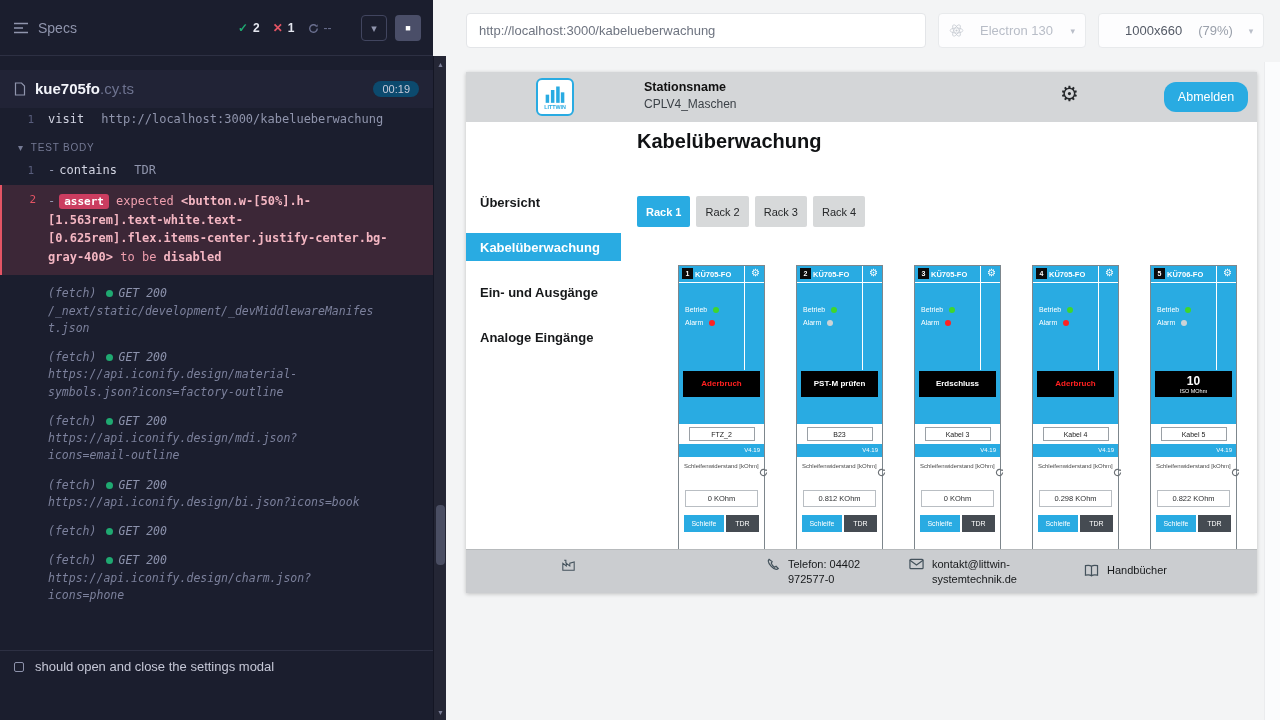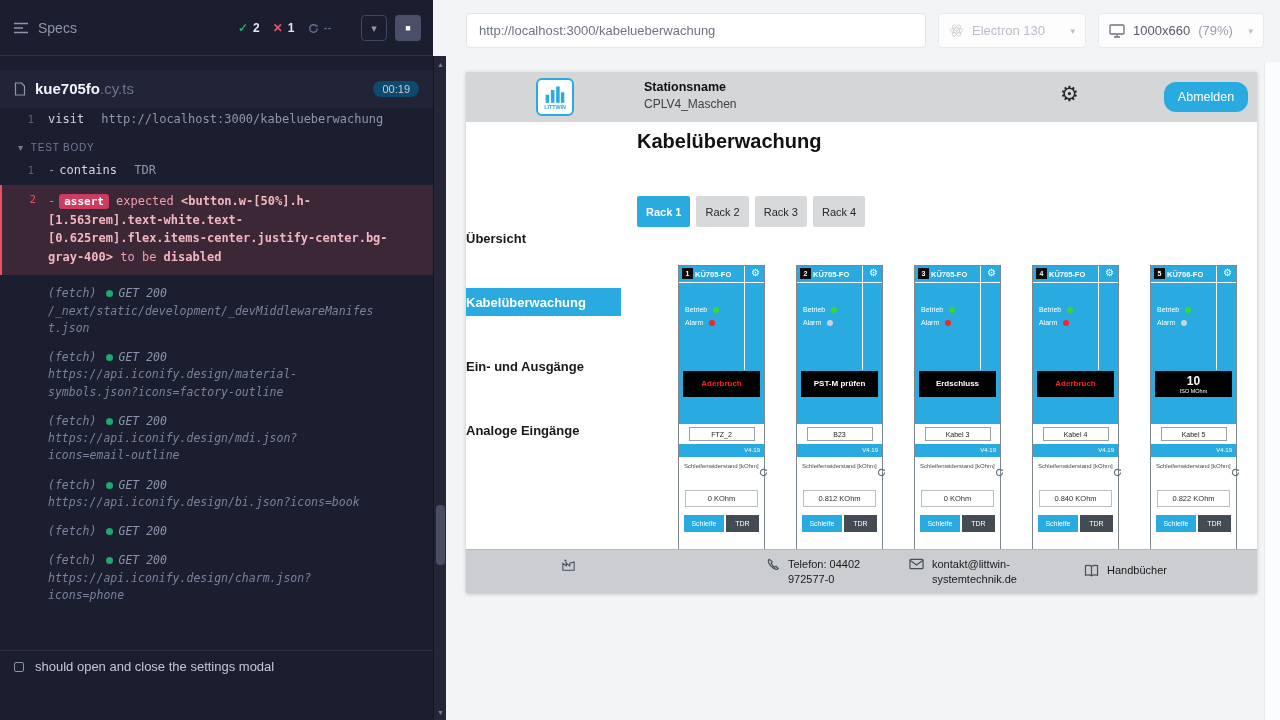--- a/index.html
+++ b/index.html
@@ -73,21 +73,21 @@
   .vs-up { top:0; } .vs-down { bottom:0; }
   .vs-thumb { position:absolute; left:2px; top:449px; width:9px; height:60px;
               background:#4a4e63; border-radius:4px; cursor:grab; }
 
   
   .stage { position:absolute; left:446px; top:0; width:834px; height:720px; background:#f3f4f5; }
   .url-input { position:absolute; left:20px; top:13px; width:460px; height:35px; background:#fff;
                border:1px solid #e3e5e8; border-radius:4px; padding:0 12px; font-size:13px;
                color:#6e7480; font-family:"Liberation Sans",sans-serif; outline:none; }
   .select-box { position:absolute; top:13px; height:35px; background:#fdfdfe; border:1px solid #e8eaec;
-                border-radius:4px; display:flex; align-items:center; padding:0 10px; gap:8px;
+                border-radius:4px; display:flex; align-items:center; padding:0 10px; gap:16px;
                 font-size:13px; cursor:pointer; }
   .browser-box { left:492px; width:148px; color:#b8bdc7; }
   .viewport-box { left:652px; width:166px; color:#545a66; }
   .vp-zoom { color:#9aa0ab; }
   .sel-caret { margin-left:auto; color:#b9bec8; font-size:9px; }
   .stage-scroll { position:absolute; left:818px; top:62px; width:16px; bottom:0;
                   background:#fbfcfd; border-left:1px solid #ebecee; }
 
   
   .aut { position:absolute; left:20px; top:72px; width:791px; height:521px; background:#fff;
@@ -97,22 +97,22 @@
           border:2px solid #29abe2; border-radius:6px; display:flex; flex-direction:column;
           align-items:center; justify-content:center; }
   .station { position:absolute; left:178px; top:8px; }
   .station-label { font-size:12.5px; font-weight:bold; color:#111; }
   .station-value { font-size:12px; color:#3c4248; margin-top:3px; }
   .gear-btn { position:absolute; left:594px; top:11px; font-size:21px; color:#26292c; cursor:pointer; line-height:1; }
   .logout-btn { position:absolute; right:9px; top:10px; width:84px; height:30px; background:#29abe2;
                 color:#fff; font-size:12.5px; border:none; border-radius:12px; cursor:pointer; }
 
   .app-nav { position:absolute; left:0; top:50px; width:155px; bottom:44px; background:#fff; padding-top:66px; }
-  .nav-item { height:28px; display:flex; align-items:center; margin-bottom:17px;
-              font-size:13px; font-weight:bold; color:#16181a; cursor:pointer;margin-top:36px; }
+  .nav-item { height:28px; display:flex; align-items:center; padding-left:14px; margin-bottom:17px;
+              font-size:13px; font-weight:bold; color:#16181a; cursor:pointer; }
   .nav-item.active { background:#29abe2; color:#fff; }
 
   .app-main { position:absolute; left:155px; top:50px; right:0; bottom:44px; overflow:hidden; }
   .page-title { position:absolute; left:16px; top:8px; font-size:20px; font-weight:600; color:#101214; }
   .tabs { position:absolute; left:16px; top:74px; display:flex; gap:6px; }
   .tab { height:31px; padding:0 9px; display:flex; align-items:center; font-size:11px;
          background:#d7d9da; color:#26282a; border-radius:2px; cursor:pointer; }
   .tab.active { background:#29abe2; color:#fff; font-weight:bold; }
 
   .cards { position:absolute; left:57px; top:143px; display:flex; gap:31px; }
@@ -494,21 +494,21 @@
               </div>
             <span class="version">V4.19</span>
             <div class="card-lower">
               <div class="meas-row">
                 <span class="meas-label">Schleifenwiderstand [kOhm]</span>
                 <span class="refresh-icon"><svg width="9" height="9" viewBox="0 0 16 16">
                       <path d="M13.5 8a5.5 5.5 0 1 1-1.7-4" fill="none" stroke="currentColor" stroke-width="2"></path>
                       <path d="M14 1.8v3.5h-3.5z" fill="currentColor"></path>
                     </svg></span>
               </div>
-              <div class="value-box">0.840 KOhm</div>
+              <div class="value-box">0.298 KOhm</div>
               <div class="card-btns">
                 <button class="btn-loop">Schleife</button>
                 <button class="btn-tdr">TDR</button>
               </div>
             </div>
           </div>
 
           <div class="card">
             <div class="card-top">
                 <div class="card-hline"></div>

